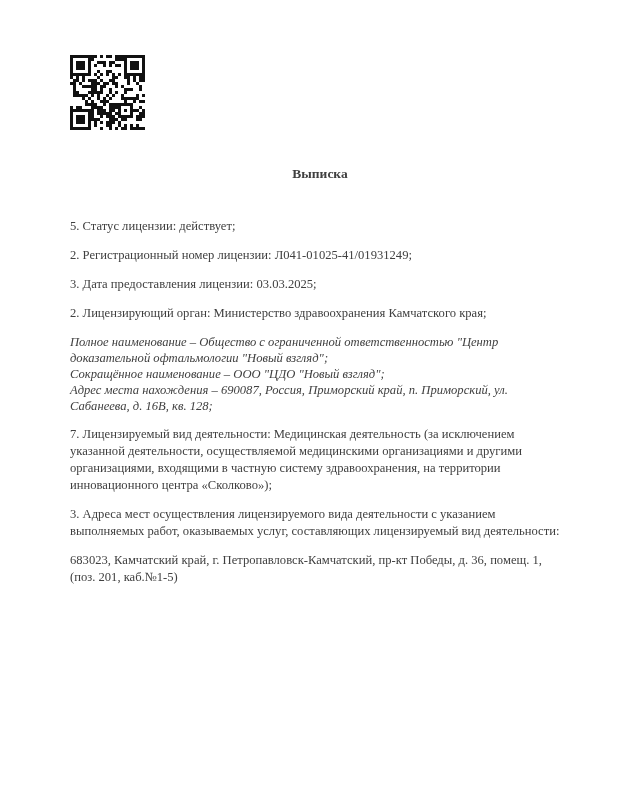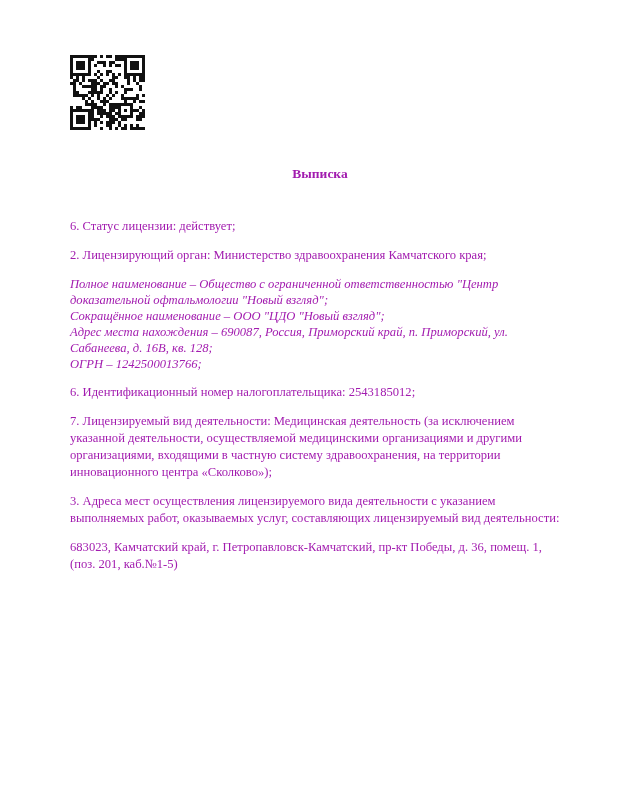--- a/index.html
+++ b/index.html
@@ -7,21 +7,21 @@
     padding: 0;
     background: #ffffff;
   }
   .page {
     position: relative;
     width: 624px;
     height: 795px;
     background: #ffffff;
     overflow: hidden;
     font-family: "Liberation Serif", "DejaVu Serif", serif;
-    color: #a21caf;
+    color: #404040;
   }
   .qr {
     position: absolute;
     left: 70px;
     top: 55px;
     width: 75px;
     height: 75px;
   }
   .content {
     position: absolute;
@@ -380,29 +380,29 @@
       <rect x="23" y="24" width="1" height="1" fill="#111111"></rect>
       <rect x="24" y="24" width="1" height="1" fill="#111111"></rect>
     </svg>
 
   <div class="content">
 
     <div class="doc-title">
       <div>Выписка</div>
     </div>
 
-    <p class="item">6. Статус лицензии: действует;</p>
+    <p class="item">5. Статус лицензии: действует;</p>
+    <p class="item">2. Регистрационный номер лицензии: Л041-01025-41/01931249;</p>
+    <p class="item">3. Дата предоставления лицензии: 03.03.2025;</p>
     <p class="item">2. Лицензирующий орган: Министерство здравоохранения Камчатского края;</p>
 
     <div class="org-block">
       <div>Полное наименование – Общество с ограниченной ответственностью "Центр доказательной офтальмологии "Новый взгляд";</div>
       <div>Сокращённое наименование – ООО "ЦДО "Новый взгляд";</div>
       <div>Адрес места нахождения – 690087, Россия, Приморский край, п. Приморский, ул. Сабанеева, д. 16В, кв. 128;</div>
-      <div>ОГРН – 1242500013766;</div>
     </div>
 
-    <p class="item">6. Идентификационный номер налогоплательщика: 2543185012;</p>
     <p class="item">7. Лицензируемый вид деятельности: Медицинская деятельность (за исключением указанной деятельности, осуществляемой медицинскими организациями и другими организациями, входящими в частную систему здравоохранения, на территории инновационного центра «Сколково»);</p>
     <p class="item">3. Адреса мест осуществления лицензируемого вида деятельности с указанием выполняемых работ, оказываемых услуг, составляющих лицензируемый вид деятельности:</p>
     <p class="item">683023, Камчатский край, г. Петропавловск-Камчатский, пр-кт Победы, д. 36, помещ. 1, (поз. 201, каб.№1-5)</p>
 
   </div>
 </div>
 
 </body></html>

